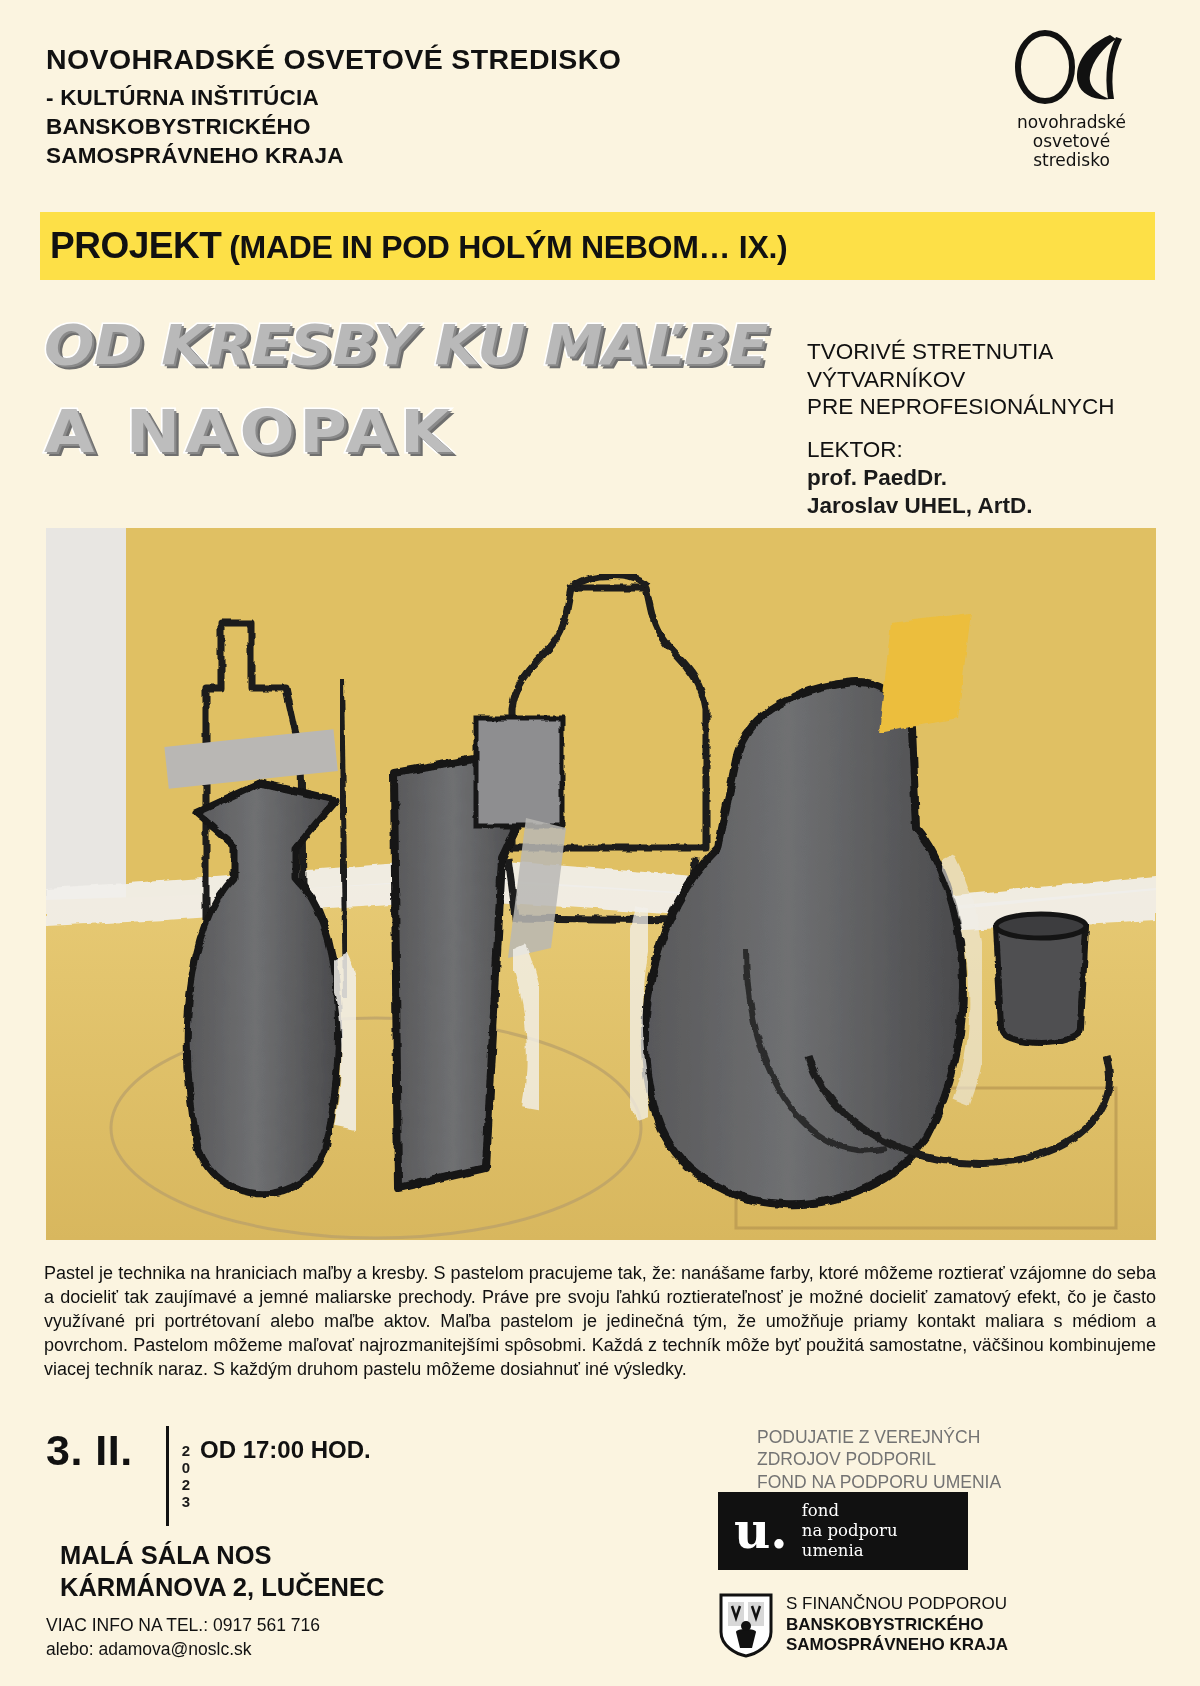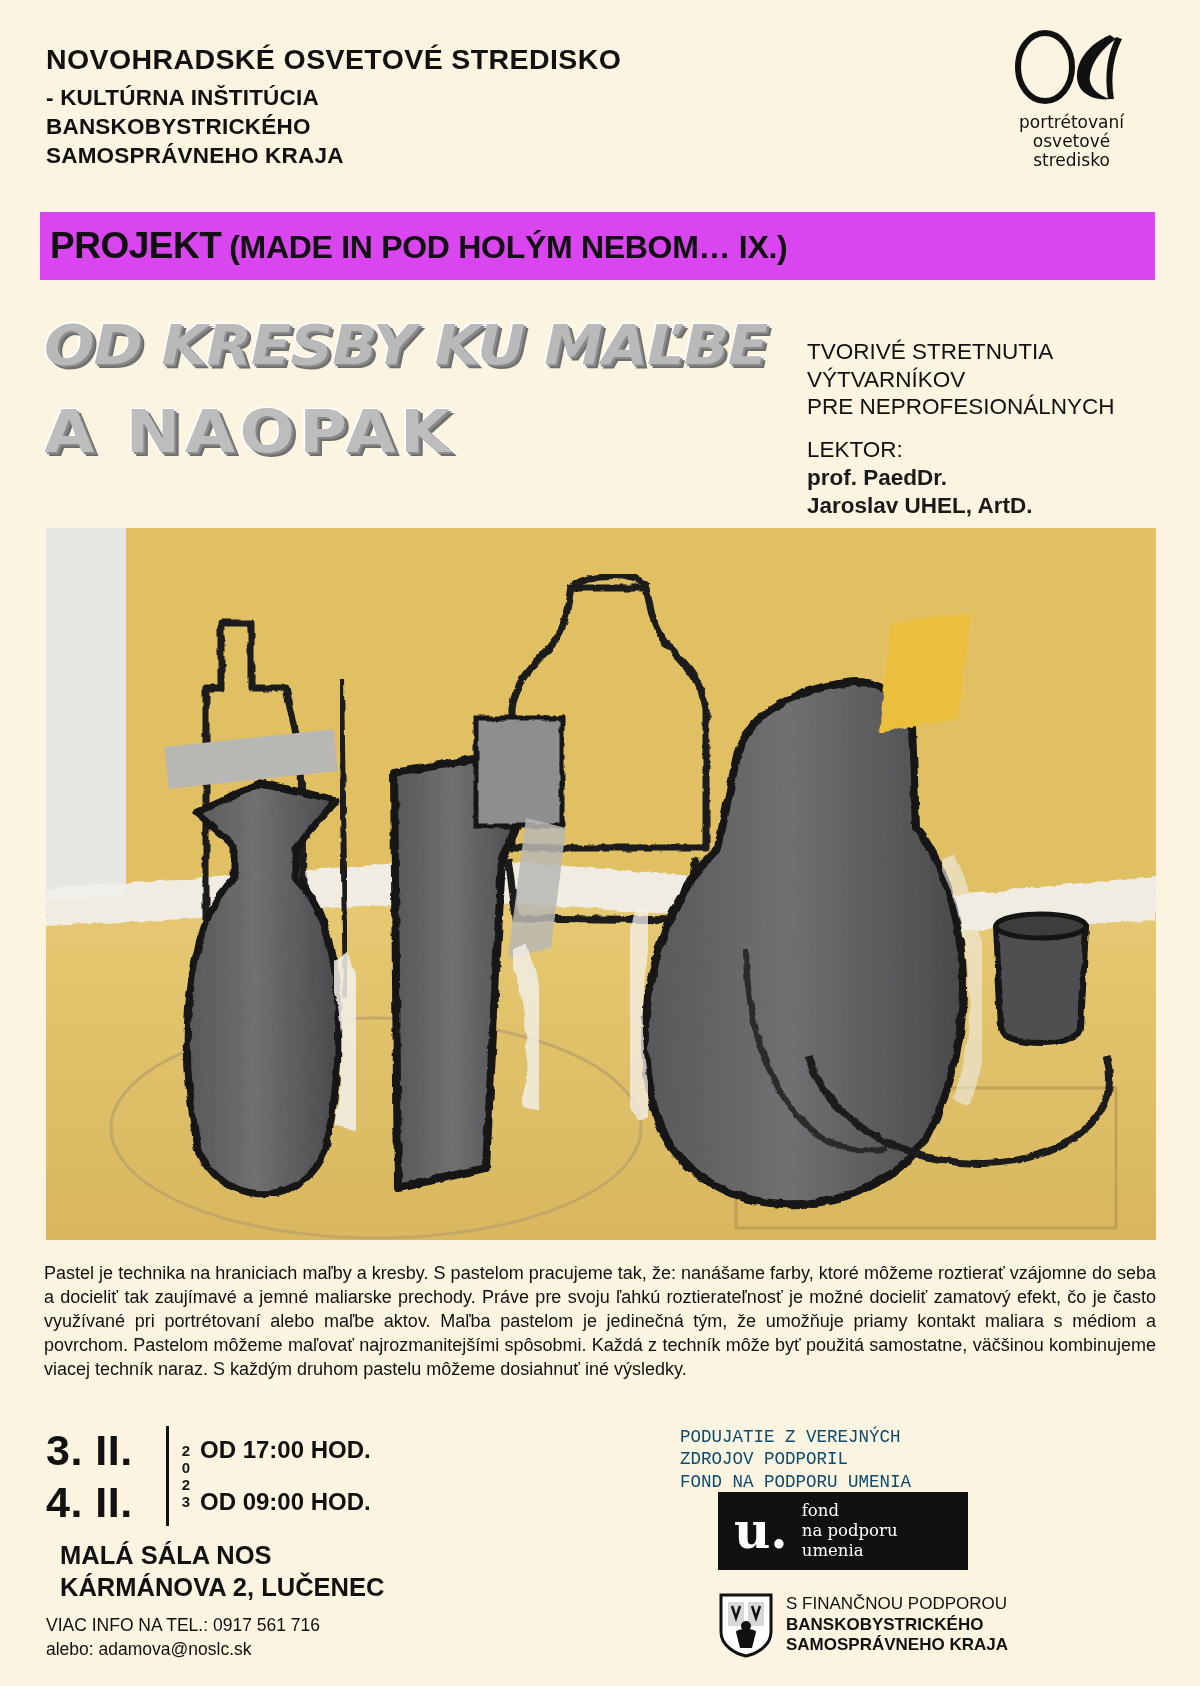--- a/index.html
+++ b/index.html
@@ -68,21 +68,21 @@
     font-family: "DejaVu Sans", sans-serif;
   }
 
   
   .project-bar {
     position: absolute;
     left: 40px;
     top: 212px;
     width: 1115px;
     height: 68px;
-    background: #d946ef;
+    background: #fde047;
     display: flex;
     align-items: center;
     padding-left: 10px;
     box-sizing: border-box;
   }
   .project-bar .p1 {
     font-size: 37px;
     font-weight: bold;
     letter-spacing: -0.5px;
     color: #111;
@@ -240,26 +240,25 @@
     left: 46px;
     top: 1614px;
     font-size: 17.5px;
     line-height: 1.35;
     color: #111;
   }
 
   
   .fund-note {
     position: absolute;
-    left: 680px;
+    left: 757px;
     top: 1426px;
     font-size: 17.5px;
     line-height: 1.28;
-    color: #0c4a6e;
-    font-family: Liberation Mono, monospace;
+    color: #737373;
   }
   .fund-logo {
     position: absolute;
     left: 718px;
     top: 1492px;
     width: 250px;
     height: 78px;
     background: #111;
     display: flex;
     align-items: center;
@@ -317,21 +316,21 @@
 
   <div class="logo-block">
     <div class="logo-mark">
       <svg width="120" height="82" viewBox="0 0 120 82" xmlns="http://www.w3.org/2000/svg">
         <ellipse cx="33" cy="38" rx="27" ry="34" fill="none" stroke="#111" stroke-width="6"></ellipse>
         <path d="M98 6 C70 18 62 40 66 54 C69 66 84 72 98 70 C86 66 76 58 78 46 C80 32 92 18 104 10 Z" fill="#111"></path>
         <path d="M104 8 C96 24 92 44 96 70 L102 70 C98 46 102 26 110 10 Z" fill="#111"></path>
       </svg>
     </div>
     <div class="logo-caption">
-      <div>portrétovaní</div>
+      <div>novohradské</div>
       <div>osvetové</div>
       <div>stredisko</div>
     </div>
   </div>
 
   <div class="project-bar">
     <span class="p1">PROJEKT</span>
     <span class="p2">(MADE IN POD HOLÝM NEBOM… IX.)</span>
   </div>
 
@@ -415,24 +414,20 @@
     <div class="year-col">
       <span>2</span>
       <span>0</span>
       <span>2</span>
       <span>3</span>
     </div>
     <div class="date-row">
       <span class="date-day">3. II.</span>
       <span class="date-time">OD 17:00 HOD.</span>
     </div>
-    <div class="date-row">
-      <span class="date-day">4. II.</span>
-      <span class="date-time">OD 09:00 HOD.</span>
-    </div>
   </div>
 
   <div class="venue">
     <div>MALÁ SÁLA NOS</div>
     <div>KÁRMÁNOVA 2, LUČENEC</div>
   </div>
 
   <div class="contact">
     <div>VIAC INFO NA TEL.: 0917 561 716</div>
     <div>alebo: adamova@noslc.sk</div>

